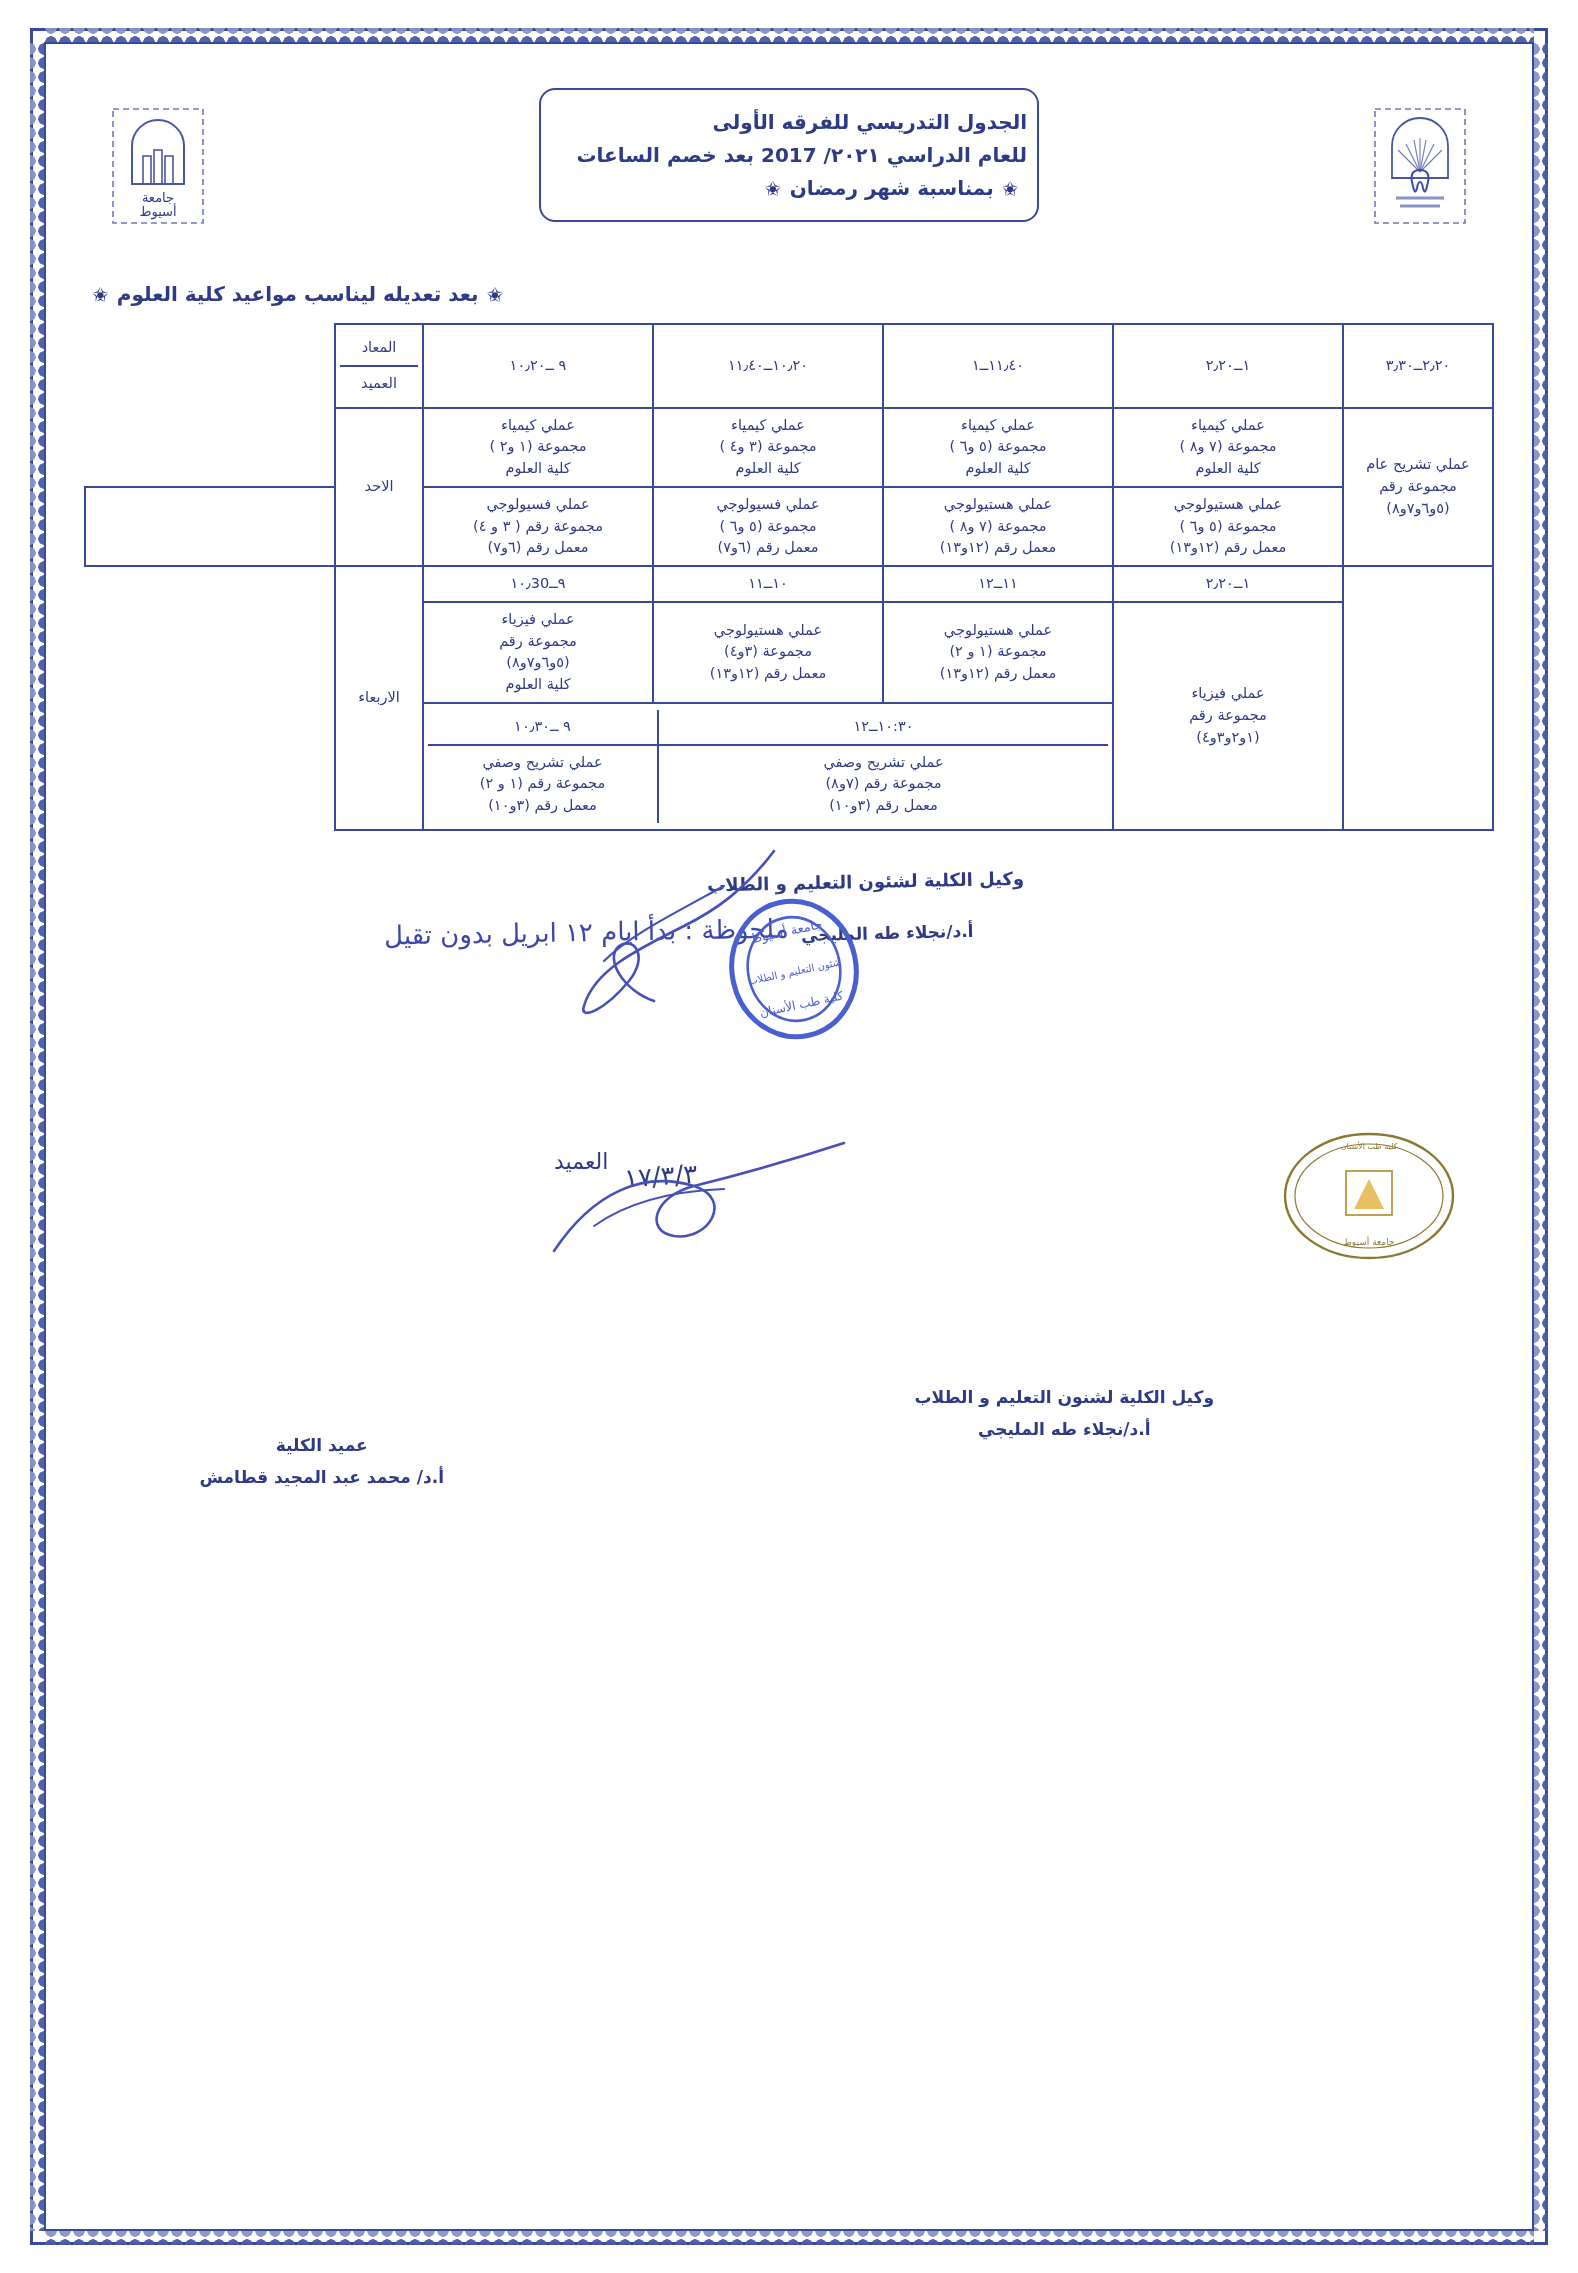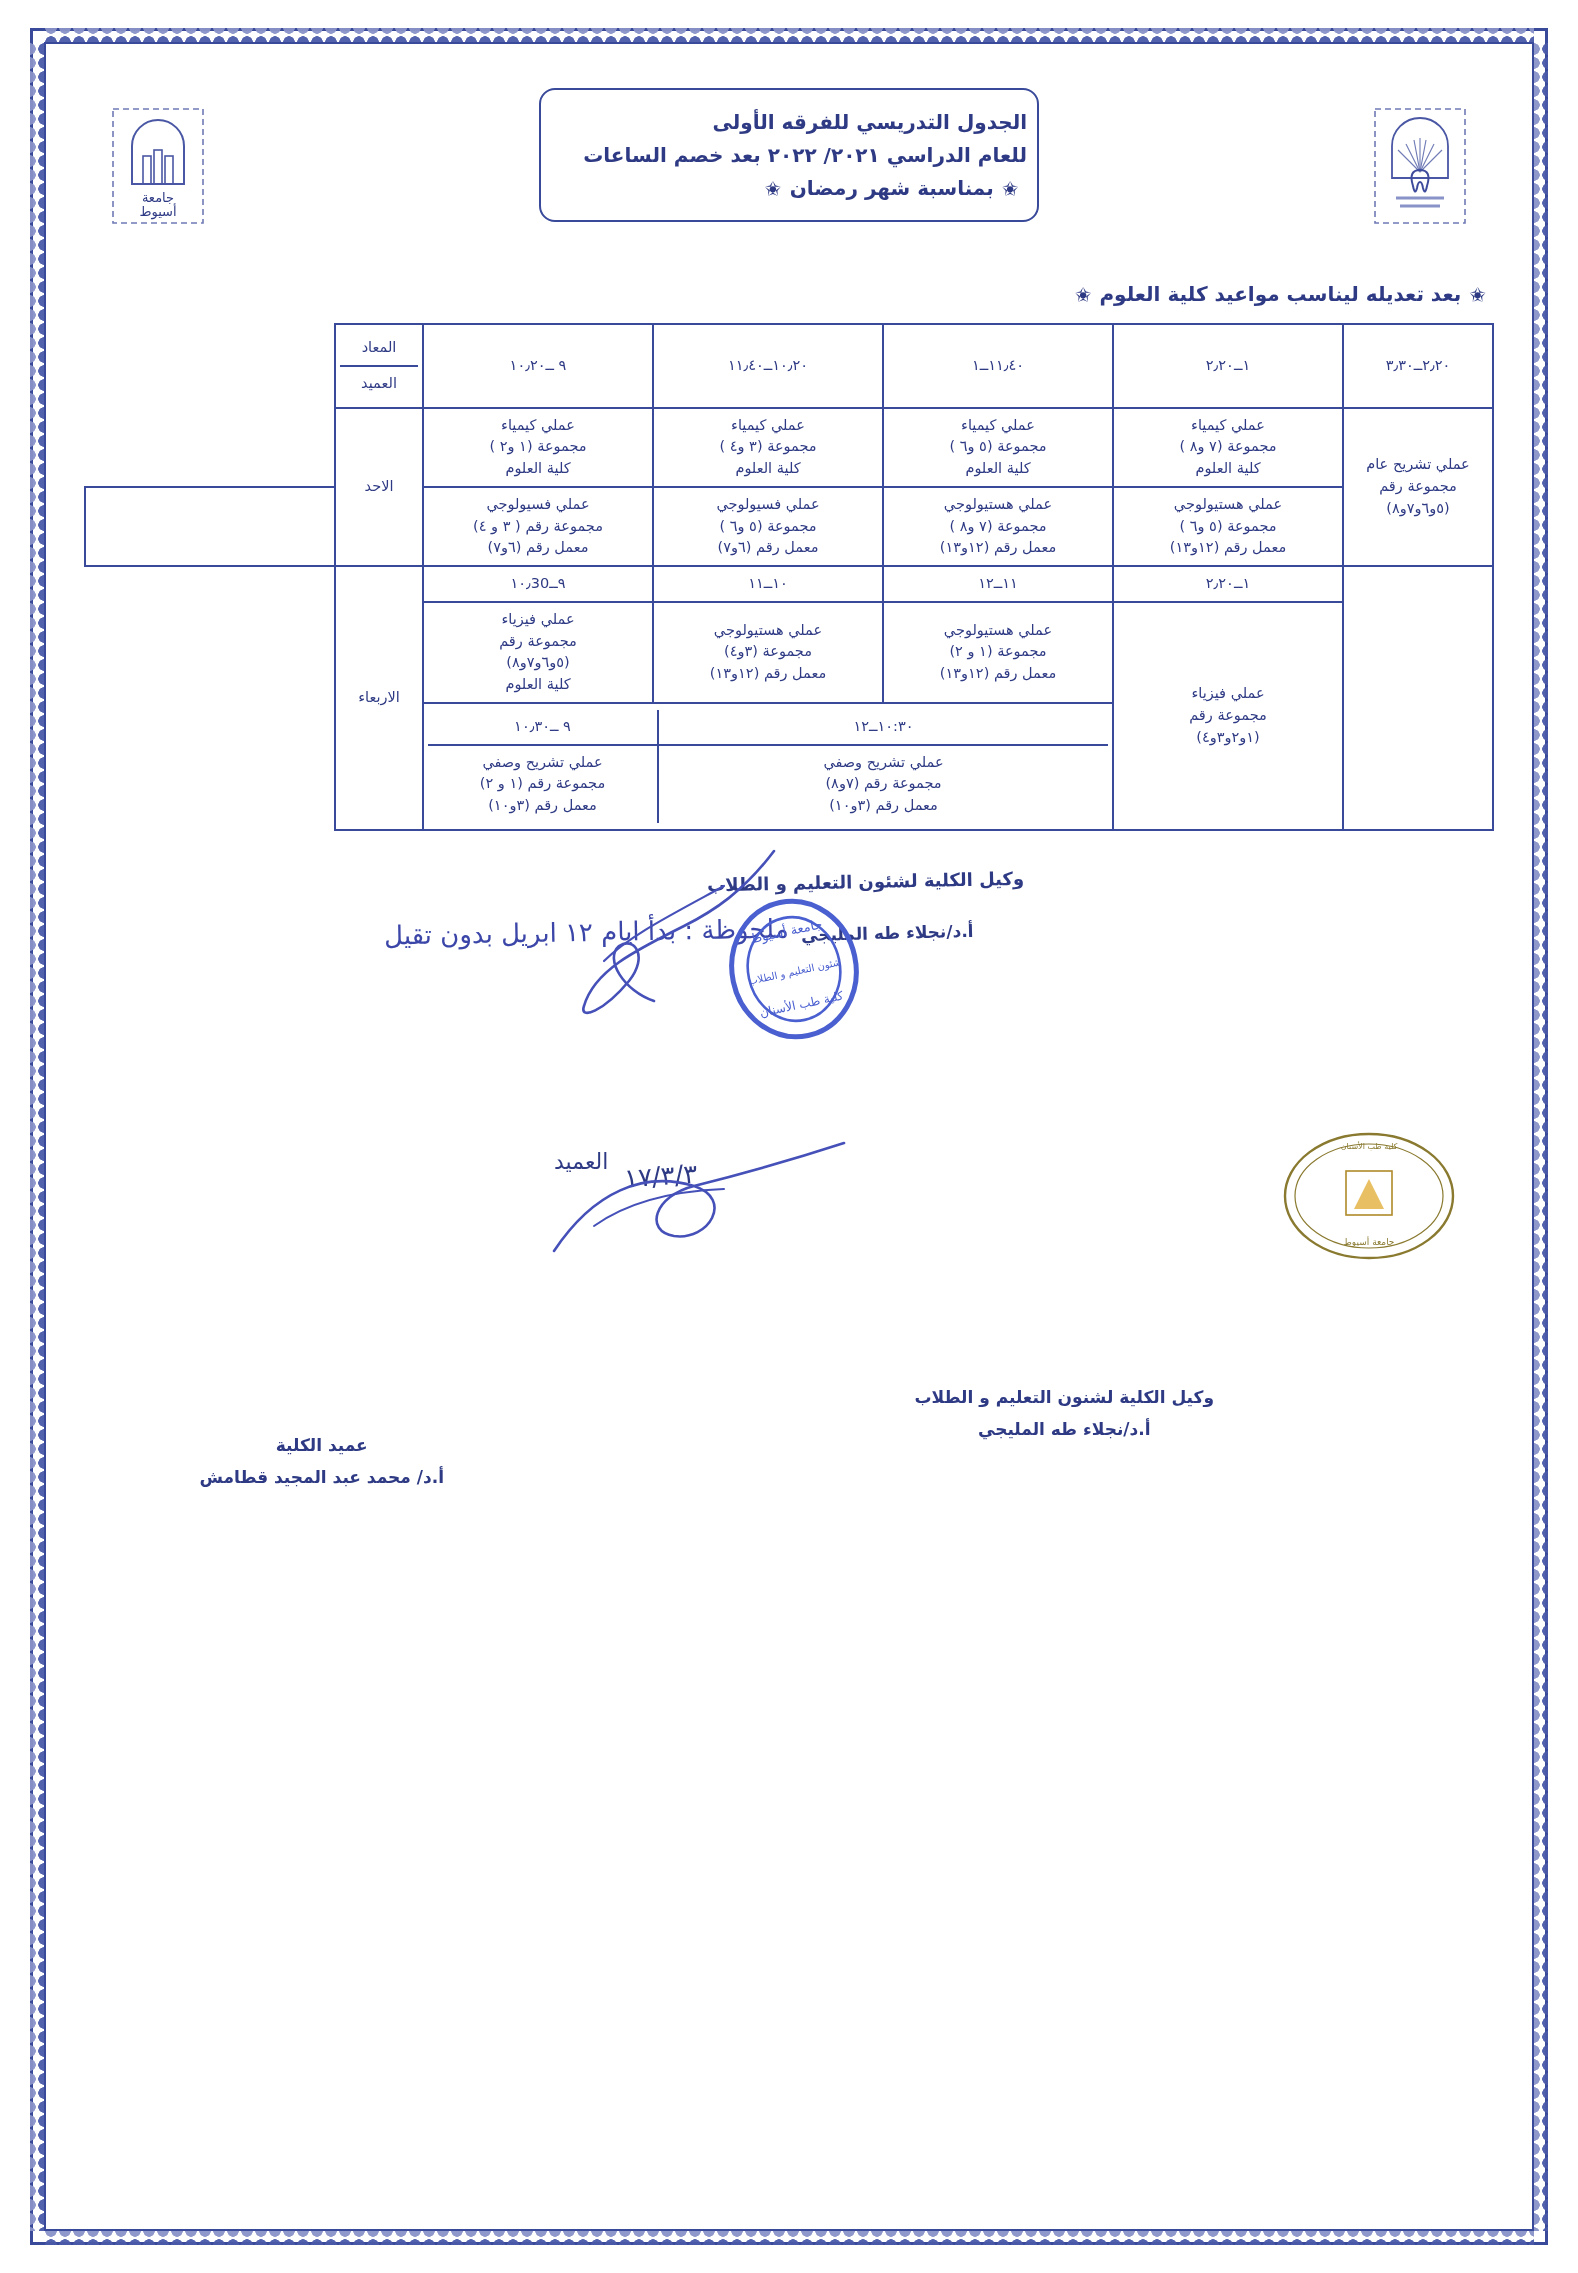--- a/index.html
+++ b/index.html
@@ -80,21 +80,21 @@
   .logo{
     position:absolute;
     top:30px;
     width:96px;height:120px;
   }
   .logo-left{left:26px;}
   .logo-right{right:26px;}
   .logo svg{display:block;width:100%;height:100%;}
 
   .subtitle{
-    text-align:right;
+    text-align:left;
     font-size:20px;
     font-weight:bold;
     margin-top:6px;
     margin-bottom:16px;
   }
   .star{
     display:inline-block;
     font-size:20px;
     margin:0 8px;
     vertical-align:-1px;
@@ -256,21 +256,21 @@
         <rect x="33" y="50" width="8" height="28" fill="none" stroke="#4a57a4" stroke-width="1.6"></rect>
         <rect x="55" y="50" width="8" height="28" fill="none" stroke="#4a57a4" stroke-width="1.6"></rect>
         <rect x="44" y="44" width="8" height="34" fill="none" stroke="#4a57a4" stroke-width="1.6"></rect>
         <text x="48" y="96" font-size="13" fill="#2e3a84" text-anchor="middle" font-family="DejaVu Sans, sans-serif">جامعة</text>
         <text x="48" y="110" font-size="13" fill="#2e3a84" text-anchor="middle" font-family="DejaVu Sans, sans-serif">أسيوط</text>
       </svg>
     </div>
 
     <div class="title-box">
       <div class="title-line">الجدول التدريسي للفرقه الأولى</div>
-      <div class="title-line">للعام الدراسي ٢٠٢١/ ٢٠٢٢  بعد خصم الساعات</div>
+      <div class="title-line">للعام الدراسي ٢٠٢١/ 2017  بعد خصم الساعات</div>
       <div class="title-line">
         <span class="star">✬</span><span>بمناسبة شهر رمضان</span><span class="star">✬</span>
       </div>
     </div>
   </div>
 
   <div class="subtitle">
     <span class="star">✬</span><span>بعد تعديله ليناسب مواعيد كلية العلوم</span><span class="star">✬</span>
   </div>
 

